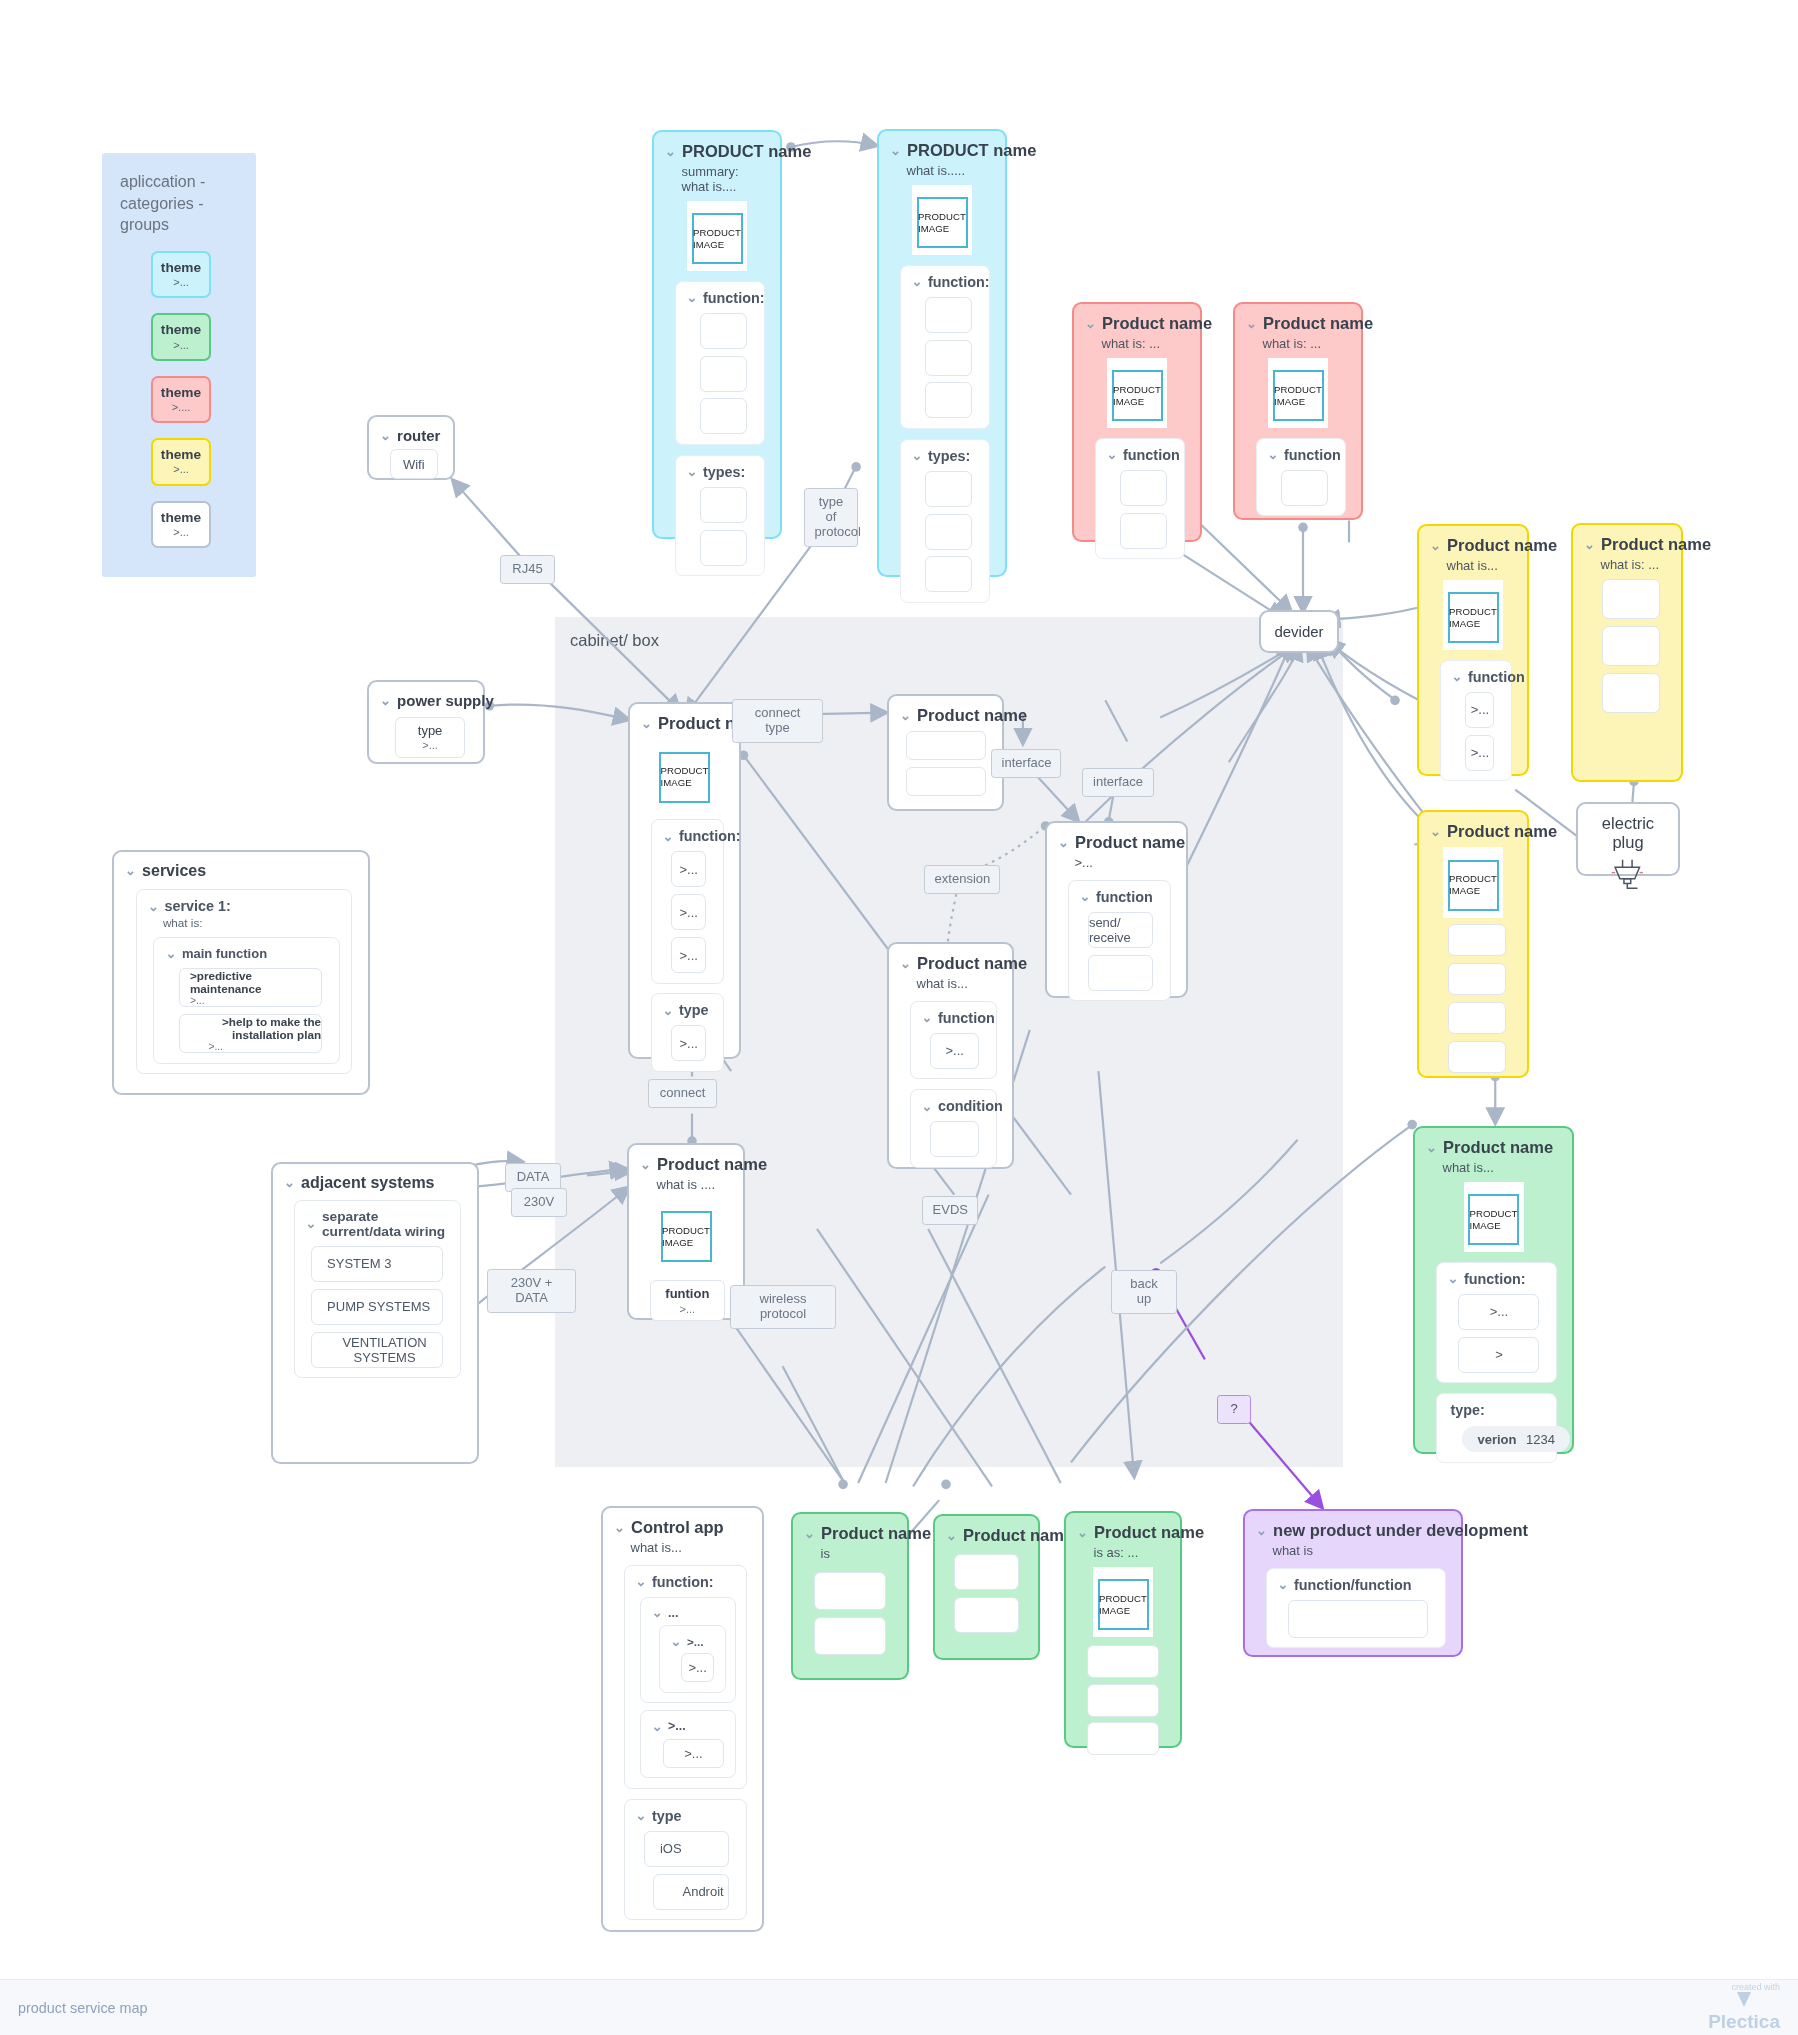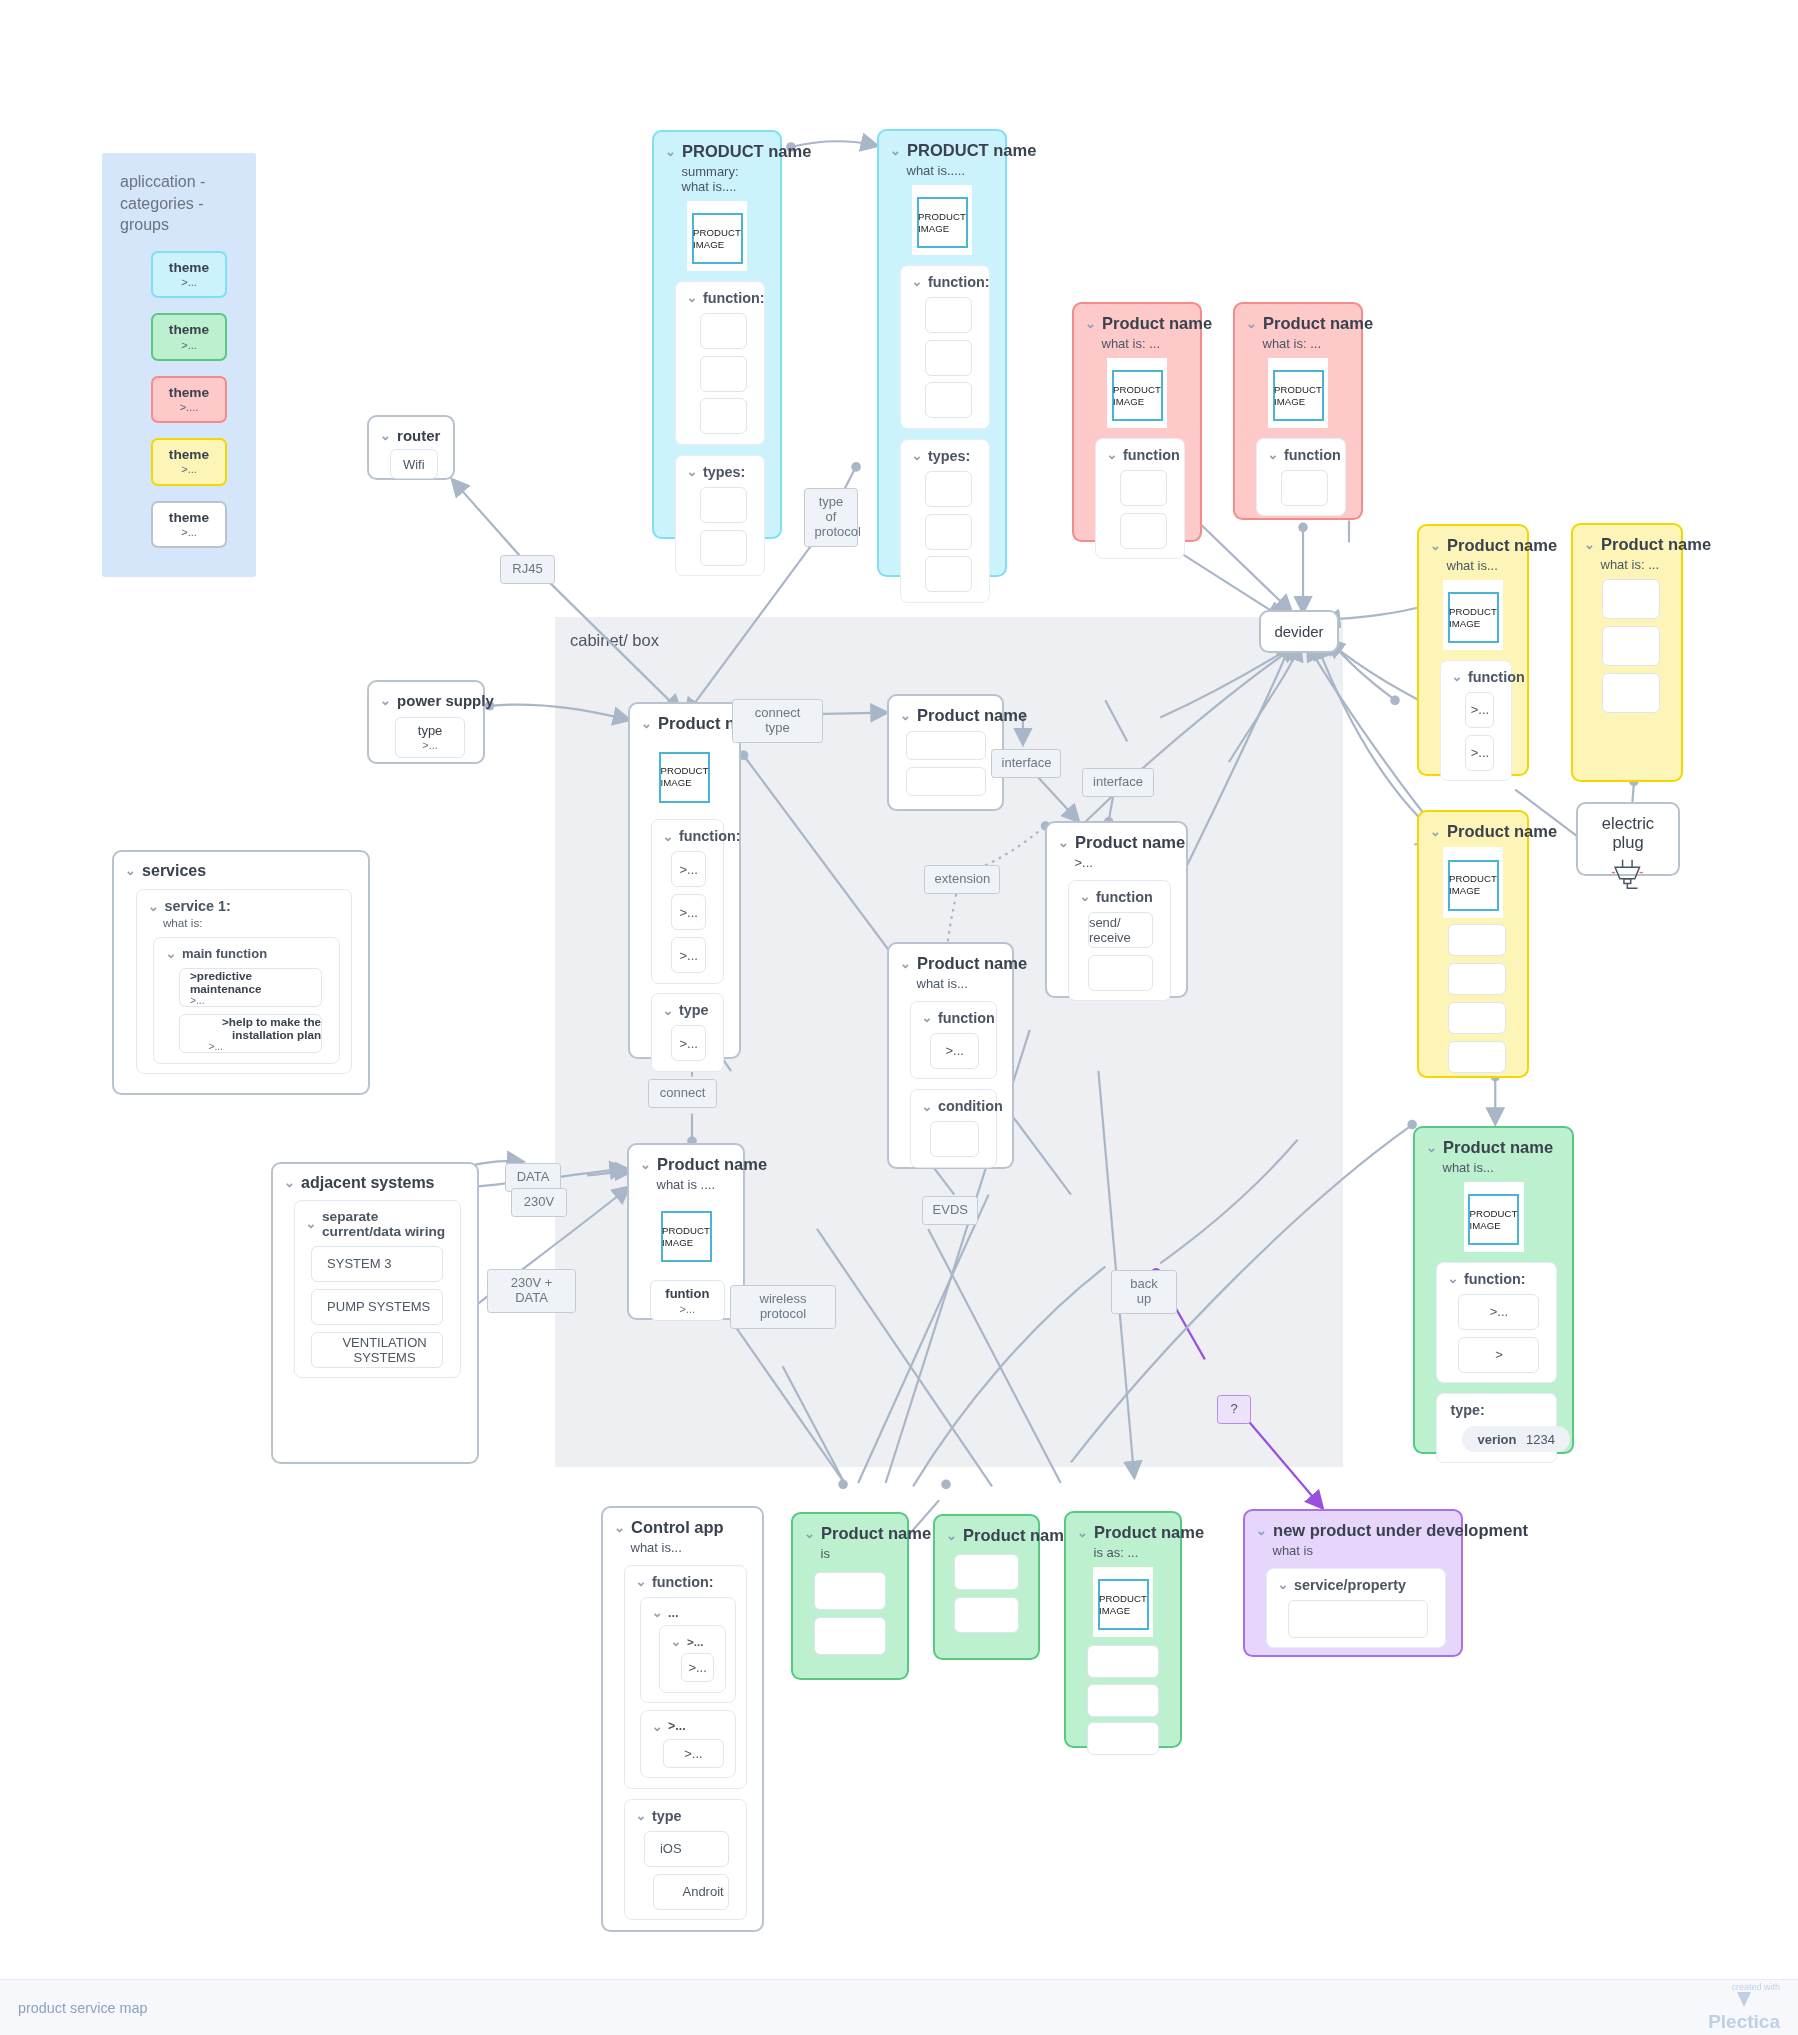--- a/index.html
+++ b/index.html
@@ -70,21 +70,21 @@
     padding: 6.2px 9.6px; text-align: center; white-space: pre-line;
     line-height: 1.15;
   }
 
   
   #legend {
     background: #d5e6fa; border-radius: 2.7px; padding: 18px 0 0 0;
   }
   #legend .lt { font-size: 16px; color: #6b7280; line-height: 1.35; margin: 0 0 0 18px; white-space: pre-line;}
   .theme {
-    width: 76px; margin: 15px 0 0 49px;
+    width: 60px; margin: 15px 0 0 49px;
     border: 2.1px solid #b9c3d0; border-radius: 6.9px; background: #fff;
     padding: 6.9px 0 8.2px 0; text-align: center;
   }
   .theme .tn { font-size: 13.7px; font-weight: bold; color: #39424e; }
   .theme .ts { font-size: 11px; color: #5a6573; margin-top: 1.4px; }
 
   
   #cabinet {
     position: absolute; z-index: 0;
     background: #edeff3;
@@ -675,21 +675,21 @@
 
   <div class="node card c-purple" style="left:1243px; top:1509px; width:220px; height:148px;">
     <div class="title">
       <span class="chev">⌄</span>
       <span>new product under development</span>
     </div>
     <div class="sub">what is</div>
     <div class="group">
       <div class="gtitle">
         <span class="chev">⌄</span>
-        <span>service/property</span>
+        <span>function/function</span>
       </div>
       <div class="slot" style="margin-left:15px;min-height:38px;"></div>
     </div>
   </div>
 
   <div class="chip" style="left:500px; top:555px; width:55px;">RJ45</div>
   <div class="chip" style="left:804px; top:488px; width:54px;">type of
 protocol</div>
   <div class="chip" style="left:732px; top:699px; width:91px;">connect type</div>
   <div class="chip" style="left:991px; top:749px; width:70px;">interface</div>

